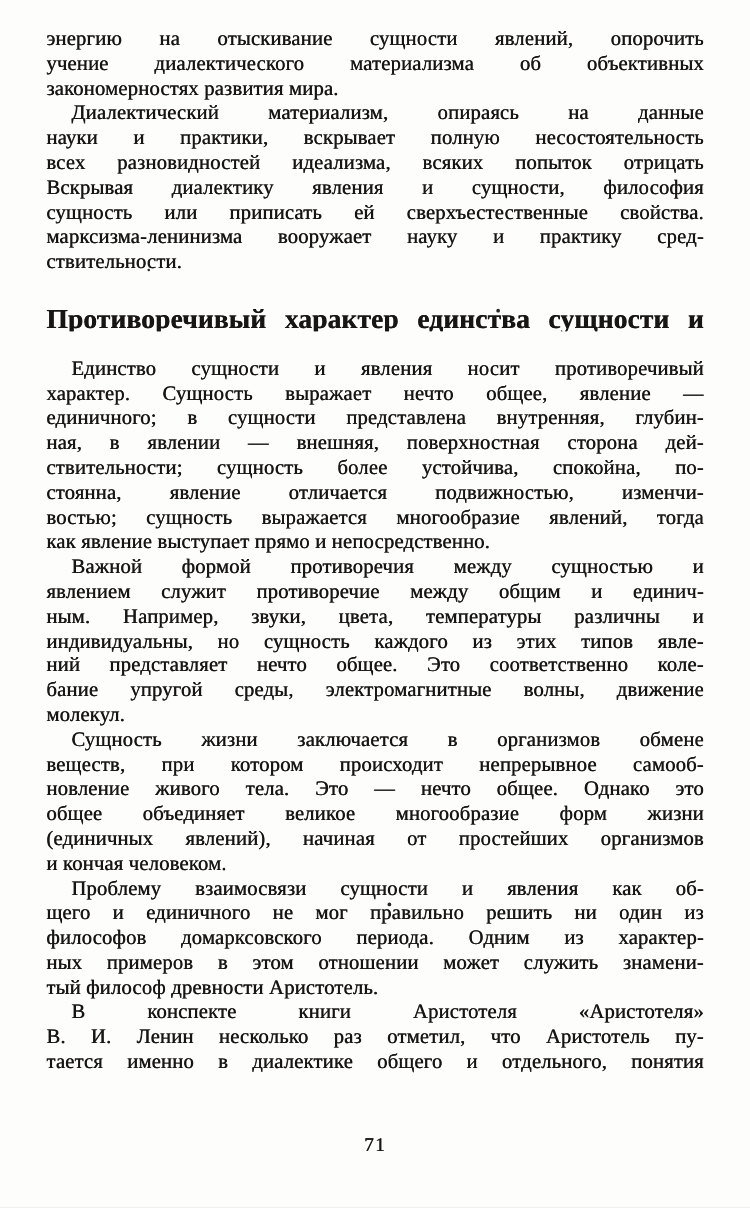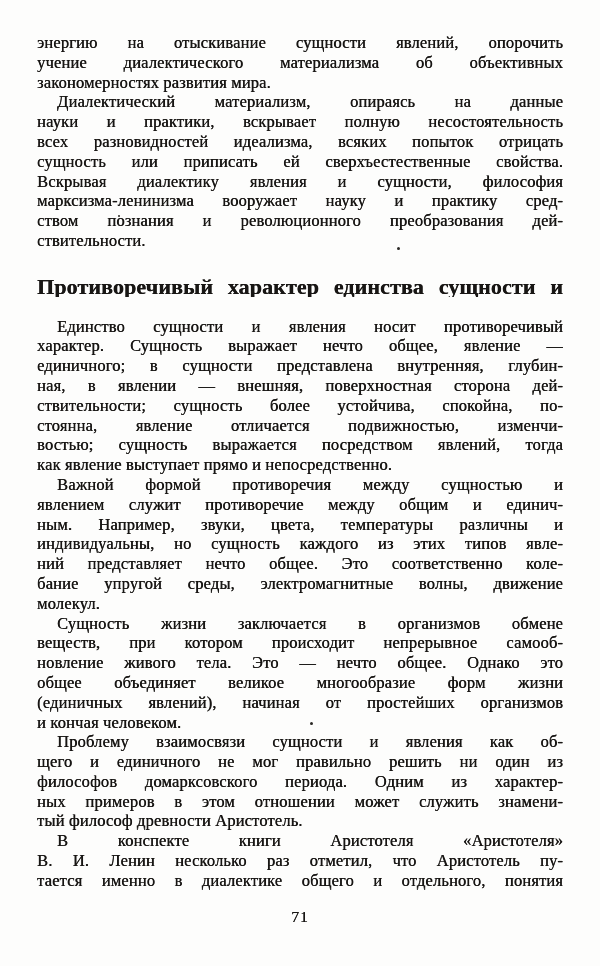--- a/index.html
+++ b/index.html
@@ -13,21 +13,21 @@
     height: 966px;
     margin: 0 auto;
     background: #fdfdfc;
     overflow: hidden;
     font-family: "Liberation Serif", "DejaVu Serif", serif;
     color: #181614;
   }
   .text-block {
     position: absolute;
     left: 37px;
-    top: 33px;
+    top: 21px;
     width: 526px;
   }
   .paragraph {
     margin: 0;
   }
   .line {
     font-size: 16.5px;
     line-height: 19.8px;
     height: 19.8px;
     white-space: normal;
@@ -81,35 +81,34 @@
   <div class="text-block">
       <div class="paragraph">
         <div class="line">энергию на отыскивание сущности явлений, опорочить</div>
         <div class="line">учение диалектического материализма об объективных</div>
         <div class="line last">закономерностях развития мира.</div>
       </div>
       <div class="paragraph">
         <div class="line indent">Диалектический материализм, опираясь на данные</div>
         <div class="line">науки и практики, вскрывает полную несостоятельность</div>
         <div class="line">всех разновидностей идеализма, всяких попыток отрицать</div>
+        <div class="line">Вскрывая диалектику явления и сущности, философия</div>
         <div class="line">сущность или приписать ей сверхъестественные свойства.</div>
-        <div class="line">Вскрывая диалектику явления и сущности, философия</div>
         <div class="line">марксизма-ленинизма вооружает науку и практику сред-</div>
-        <div class="line">ством познания и революционного преобразования дей-</div>
         <div class="line last">ствительности.</div>
       </div>
       <div class="heading">Противоречивый характер единства сущности и явления</div>
       <div class="paragraph">
         <div class="line indent">Единство сущности и явления носит противоречивый</div>
         <div class="line">характер. Сущность выражает нечто общее, явление —</div>
         <div class="line">единичного; в сущности представлена внутренняя, глубин-</div>
         <div class="line">ная, в явлении — внешняя, поверхностная сторона дей-</div>
         <div class="line">ствительности; сущность более устойчива, спокойна, по-</div>
         <div class="line">стоянна, явление отличается подвижностью, изменчи-</div>
-        <div class="line">востью; сущность выражается посредством явлений, тогда</div>
+        <div class="line">востью; сущность выражается многообразие явлений, тогда</div>
         <div class="line last">как явление выступает прямо и непосредственно.</div>
       </div>
       <div class="paragraph">
         <div class="line indent">Важной формой противоречия между сущностью и</div>
         <div class="line">явлением служит противоречие между общим и единич-</div>
         <div class="line">ным. Например, звуки, цвета, температуры различны и</div>
         <div class="line">индивидуальны, но сущность каждого из этих типов явле-</div>
         <div class="line">ний представляет нечто общее. Это соответственно коле-</div>
         <div class="line">бание упругой среды, электромагнитные волны, движение</div>
         <div class="line last">молекул.</div>

